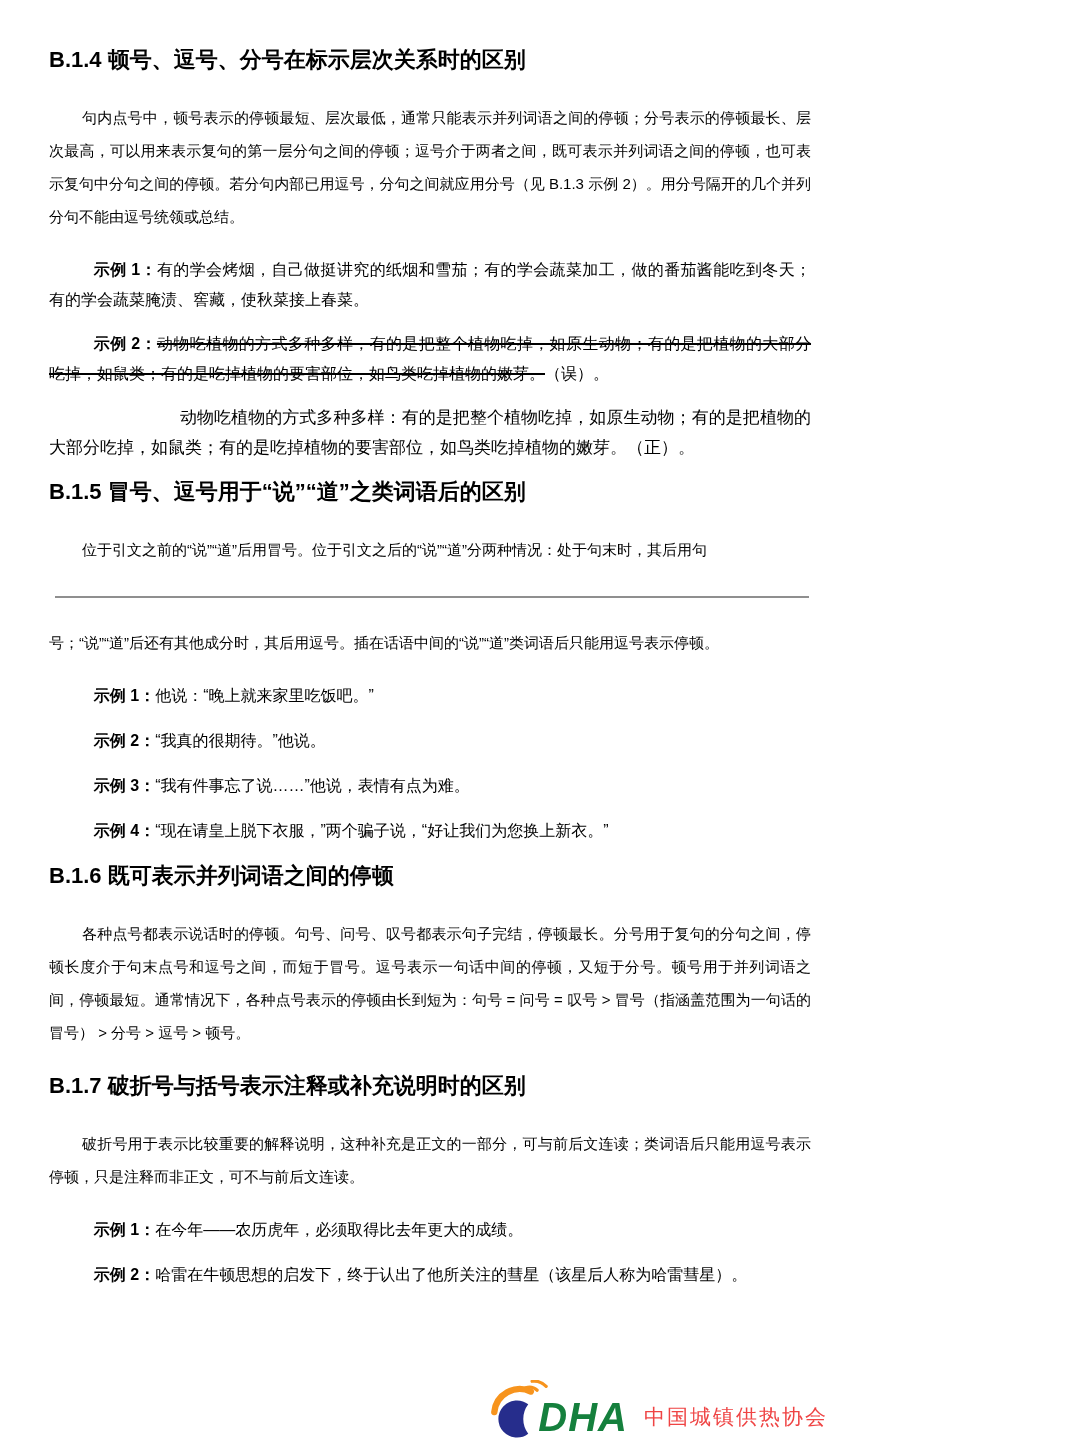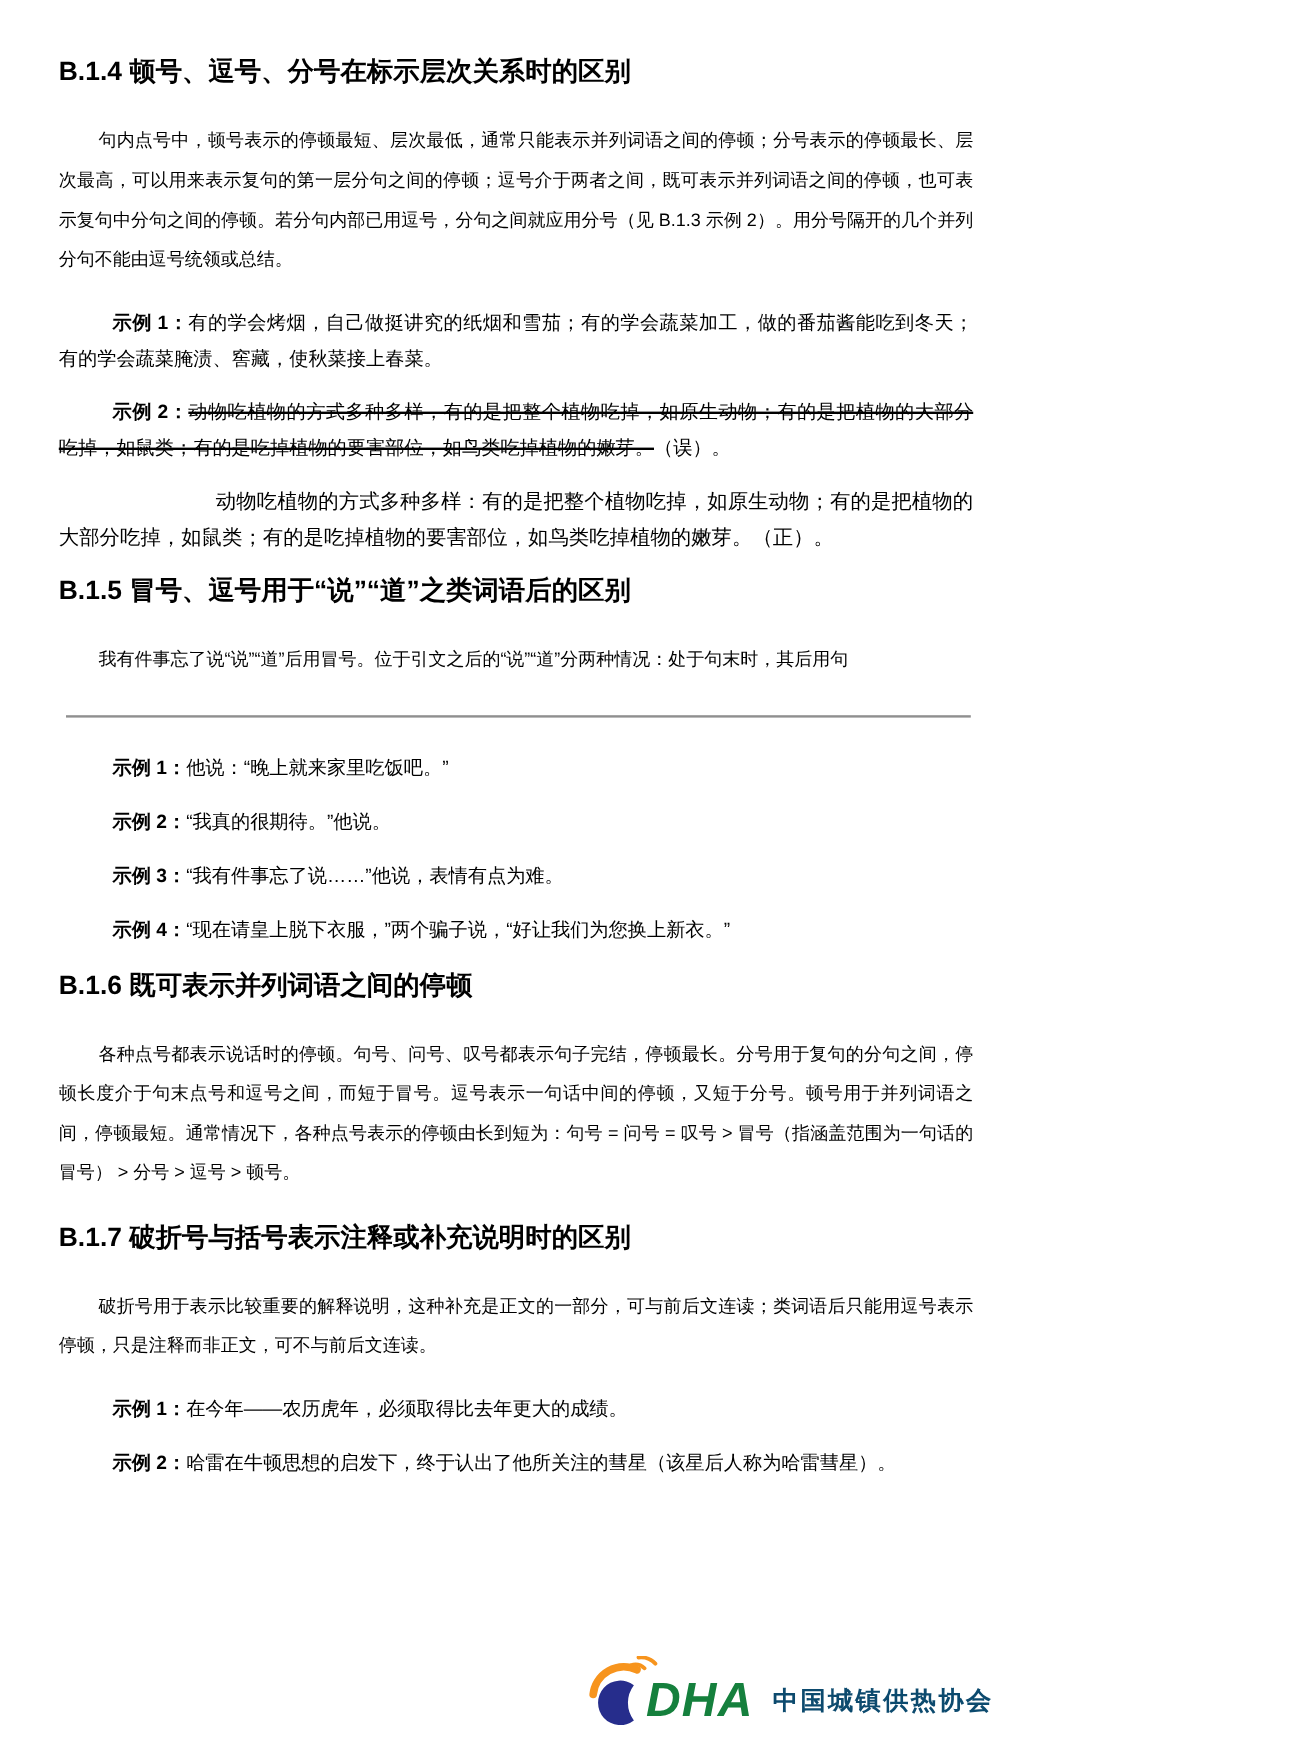--- a/index.html
+++ b/index.html
@@ -64,24 +64,24 @@
   .logo-acronym{
     font-style:italic;
     font-weight:bold;
     font-size:40px;
     letter-spacing:1px;
     color:#15803d;
     margin-left:-12px;
     margin-top:10px;
   }
   .logo-orgname{
-    font-weight:bold;
+    font-weight:normal;
     font-size:21px;
     letter-spacing:2px;
-    color:#0c4a6e;
+    color:#ef4444;
     margin-left:16px;
     margin-top:10px;
     white-space:nowrap;
   }
 </style>
 </head>
 <body>
 
 <div class="page">
 
@@ -90,24 +90,25 @@
   <p class="body-para">句内点号中，顿号表示的停顿最短、层次最低，通常只能表示并列词语之间的停顿；分号表示的停顿最长、层次最高，可以用来表示复句的第一层分句之间的停顿；逗号介于两者之间，既可表示并列词语之间的停顿，也可表示复句中分句之间的停顿。若分句内部已用逗号，分句之间就应用分号（见 B.1.3 示例 2）。用分号隔开的几个并列分句不能由逗号统领或总结。</p>
 
   <p class="example block-gap"><span class="ex-label">示例 1：</span><span>有的学会烤烟，自己做挺讲究的纸烟和雪茄；有的学会蔬菜加工，做的番茄酱能吃到冬天；有的学会蔬菜腌渍、窖藏，使秋菜接上春菜。</span></p>
 
   <p class="example block-gap"><span class="ex-label">示例 2：</span><span class="strike">动物吃植物的方式多种多样，有的是把整个植物吃掉，如原生动物；有的是把植物的大部分吃掉，如鼠类；有的是吃掉植物的要害部位，如鸟类吃掉植物的嫩芽。</span><span>（误）。</span></p>
 
   <p class="example fixed">动物吃植物的方式多种多样：有的是把整个植物吃掉，如原生动物；有的是把植物的大部分吃掉，如鼠类；有的是吃掉植物的要害部位，如鸟类吃掉植物的嫩芽。（正）。</p>
 
   <h2 class="sec-heading">B.1.5 冒号、逗号用于“说”“道”之类词语后的区别</h2>
 
-  <p class="body-para">我有件事忘了说“说”“道”后用冒号。位于引文之后的“说”“道”分两种情况：处于句末时，其后用句</p>
+  <p class="body-para">位于引文之前的“说”“道”后用冒号。位于引文之后的“说”“道”分两种情况：处于句末时，其后用句</p>
 
   <hr class="pagebreak">
 
+  <p class="body-para noindent">号；“说”“道”后还有其他成分时，其后用逗号。插在话语中间的“说”“道”类词语后只能用逗号表示停顿。</p>
 
   <p class="example"><span class="ex-label">示例 1：</span><span>他说：“晚上就来家里吃饭吧。”</span></p>
 
   <p class="example"><span class="ex-label">示例 2：</span><span>“我真的很期待。”他说。</span></p>
 
   <p class="example"><span class="ex-label">示例 3：</span><span>“我有件事忘了说……”他说，表情有点为难。</span></p>
 
   <p class="example"><span class="ex-label">示例 4：</span><span>“现在请皇上脱下衣服，”两个骗子说，“好让我们为您换上新衣。”</span></p>
 
   <h2 class="sec-heading">B.1.6 既可表示并列词语之间的停顿</h2>

